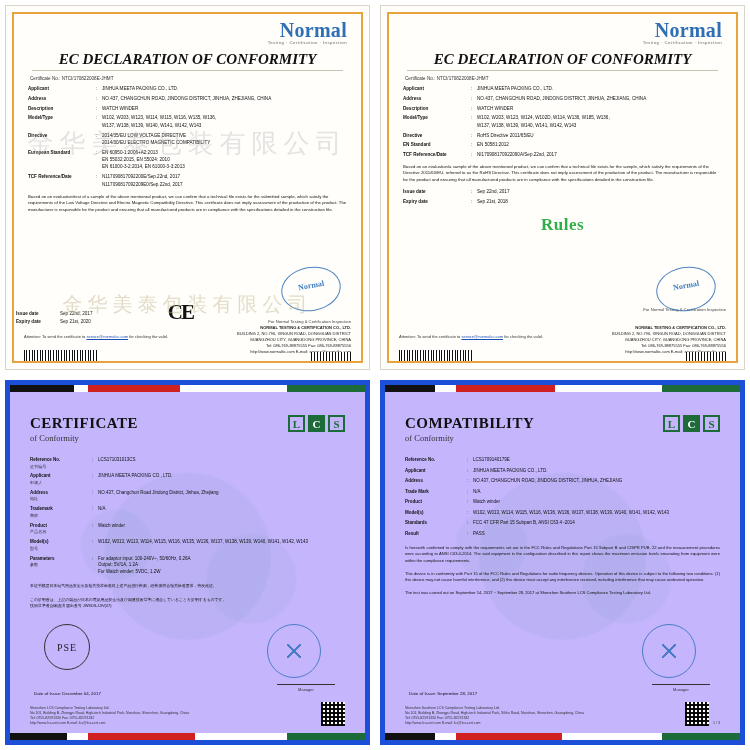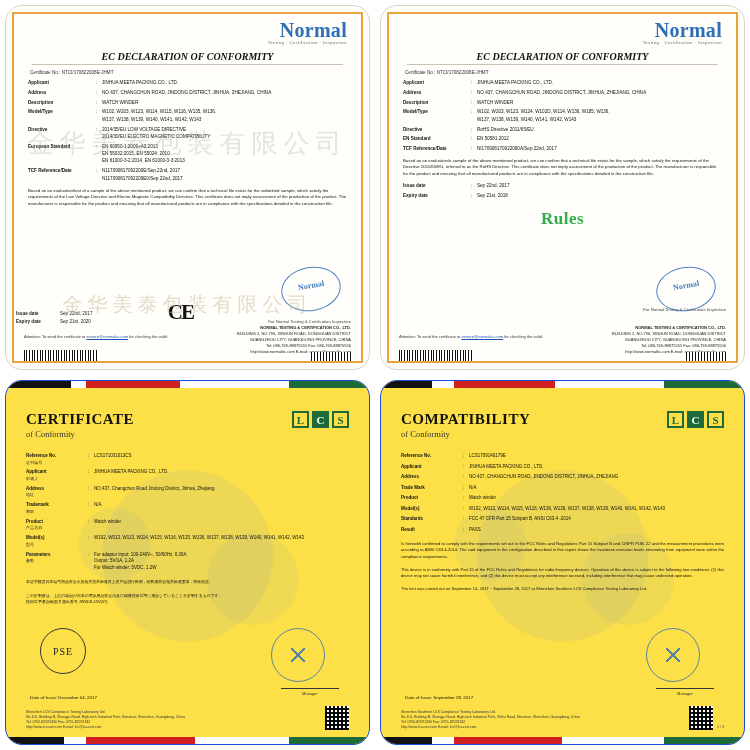--- a/index.html
+++ b/index.html
@@ -17,21 +17,20 @@
     grid-template-rows:375px 375px;
     box-sizing:border-box;
   }
   .cell{position:relative;box-sizing:border-box;padding:5px;}
   .doc{
     position:relative;
     width:100%;height:100%;
     background:#fff;
     box-sizing:border-box;
     overflow:hidden;
-    border-radius:17px;
   }
 
   
   .ce-doc{
     border:1px solid #d9d4c8;
     background:#fffefb;
     padding:10px 14px 8px 14px;
   }
   .ce-doc::before{
     
@@ -47,21 +46,21 @@
     font-family:"Liberation Serif", serif;
     font-size:20px;color:#2f6fb5;font-weight:bold;letter-spacing:.3px;
   }
   .brand .sub{
     font-size:4.4px;color:#6a6a6a;letter-spacing:.4px;margin-top:1px;
   }
   .ce-title{
     text-align:center;
     font-family:"Liberation Serif", serif;
     font-style:italic;font-weight:bold;
-    font-size:10px;
+    font-size:15px;
     margin:6px 0 2px 0;
     color:#111;
   }
   .ce-underline{height:1px;background:#c9c3b4;margin:0 4px 5px 4px;}
   .certno{font-size:4.6px;color:#333;margin:0 0 5px 2px;}
   .kv{display:flex;font-size:4.6px;line-height:1.45;margin-bottom:3px;}
   .kv .k{width:68px;flex:none;color:#111;font-weight:bold;}
   .kv .sep{width:6px;flex:none;color:#111;}
   .kv .v{flex:1;color:#111;}
   .kv .v div{margin-bottom:.5px;}
@@ -131,22 +130,22 @@
     text-align:center;
     font-family:"Liberation Serif", serif;
     font-size:20px;
     color:rgba(190,180,140,.45);
     letter-spacing:5px;
     pointer-events:none;z-index:5;white-space:nowrap;
   }
 
   
   .lcs-doc{
-    border:1px solid #1d4ed8;
-    background:#fde047;
+    border:5px solid #1d4ed8;
+    background:#c4b5fd;
     padding:0;
   }
   .lcs-bar-top{position:absolute;left:0;top:0;width:100%;height:7px;display:flex;}
   .lcs-bar-top i{display:block;height:100%;}
   .lcs-bar-bottom{position:absolute;left:0;bottom:0;width:100%;height:7px;display:flex;}
   .lcs-bar-bottom i{display:block;height:100%;}
   .lcs-inner{position:relative;z-index:3;padding:20px 20px 26px 20px;height:100%;box-sizing:border-box;}
   .lcs-head{display:flex;justify-content:space-between;align-items:flex-start;margin-top:10px;}
   .lcs-title{font-family:"Liberation Serif", serif;}
   .lcs-title .t1{font-size:15px;font-weight:bold;letter-spacing:.5px;color:#111;}

